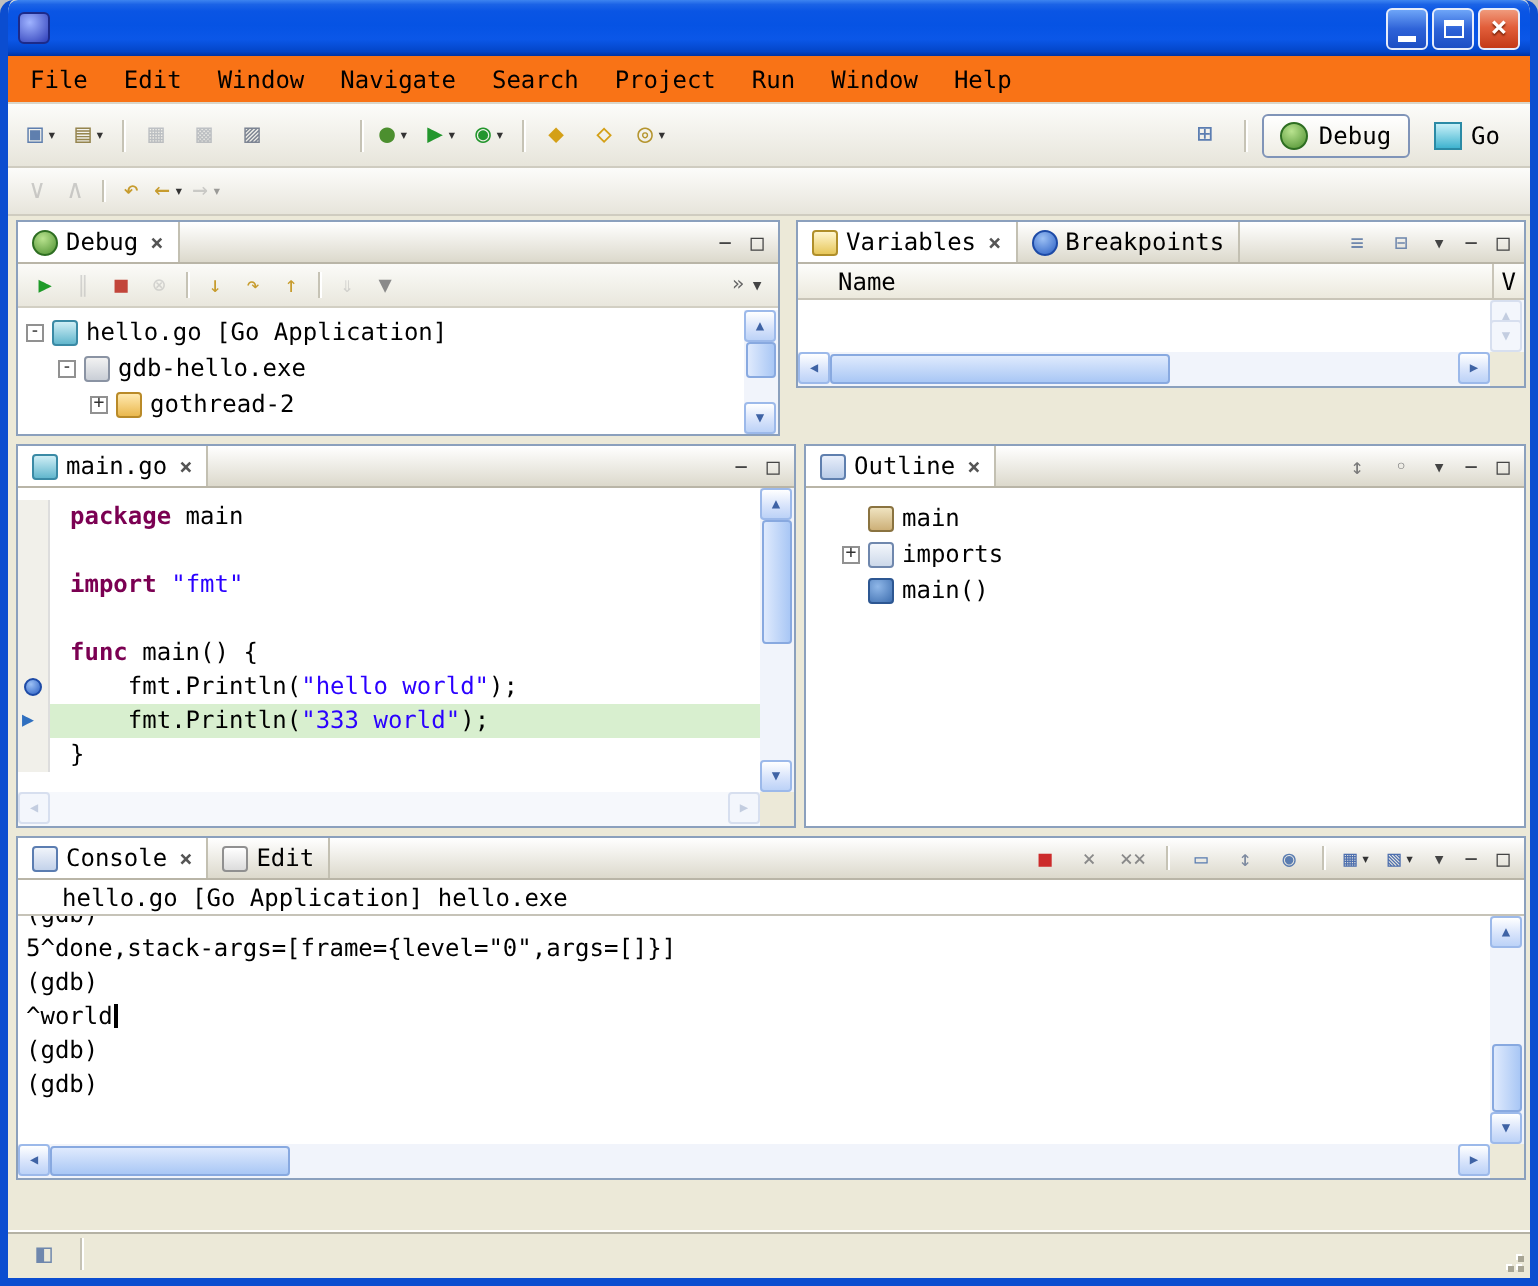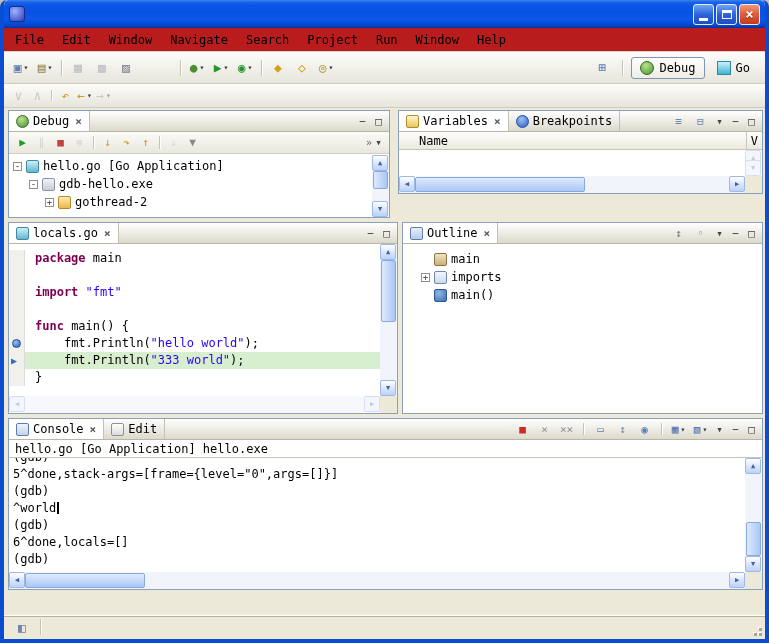--- a/index.html
+++ b/index.html
@@ -14,21 +14,21 @@
 .app-icon{width:16px;height:16px;border-radius:3px;background:radial-gradient(circle at 35% 30%,#9fb3ff,#2d3db8);border:1px solid #1c2a8a;flex:none}
 .title-text{color:#fff;font-weight:bold;font-size:13px;text-shadow:1px 1px 1px #10277d;white-space:nowrap;overflow:hidden}
 .win-buttons{margin-left:auto;display:flex;gap:2px}
 .wbtn{width:21px;height:21px;border:1px solid #e6ecfa;border-radius:3px;display:flex;align-items:center;justify-content:center;flex:none}
 .wbtn.minimize,.wbtn.maximize{background:linear-gradient(180deg,#6ea5f8,#2e63d8 50%,#1c4ec4)}
 .wbtn.close{background:linear-gradient(180deg,#f09a7c,#e25f3b 45%,#c43a17)}
 .minimize .wshape{width:9px;height:3px;background:#fff;margin-top:10px}
 .maximize .wshape{width:10px;height:9px;border:1px solid #fff;border-top:3px solid #fff}
 .wx{color:#fff;font-weight:bold;font-size:14px;line-height:1;text-shadow:0 1px 1px #7a2208}
 
-.menubar{height:24px;flex:none;display:flex;align-items:center;background:#b91c1c;border-bottom:1px solid #d9d6ca;padding-left:2px}
+.menubar{height:24px;flex:none;display:flex;align-items:center;background:#f97316;border-bottom:1px solid #d9d6ca;padding-left:2px}
 .menu-item{padding:3px 9px}
 .toolbar{flex:none;display:flex;align-items:center;background:linear-gradient(#fcfcfa,#e7e5db);border-bottom:1px solid #cfccc0;padding:0 5px}
 #toolbar-main{height:32px}
 #toolbar-nav{height:24px}
 .tb-item{height:24px;min-width:24px;padding:0 3px;display:flex;align-items:center;justify-content:center;gap:2px;border-radius:2px;border:1px solid transparent}
 #toolbar-nav .tb-item,.viewbar .tb-item,.strip-right .tb-item{height:19px;min-width:19px;padding:0 1px}
 .tb-item.disabled{opacity:.45}
 .tb-glyph{font-size:13px;line-height:1}
 .strip-right .tb-glyph,.viewbar .tb-glyph{font-size:11px}
 .tb-dd{font-size:8px;color:#333}
@@ -81,21 +81,21 @@
 .ipa{position:absolute;left:2px;top:0;font-size:10px;color:#2f6fbf;font-weight:bold}
 .seg-kw{color:#7b0052;font-weight:bold}
 .seg-str{color:#2a00ff}
 .seg-pl{color:#000}
 
 .var-header{position:absolute;top:21px;left:0;right:0;height:18px;background:linear-gradient(#fdfdfb,#ece9dd);border-bottom:1px solid #c9c5b8;display:flex;align-items:center}
 .col-name{padding-left:20px}
 .col-value{margin-left:auto;border-left:1px solid #c9c5b8;padding:0 4px;height:100%;display:flex;align-items:center}
 .var-content{position:absolute;top:39px;left:0;right:17px;bottom:17px;background:#fff}
 
-.console-label{position:absolute;top:21px;left:0;right:0;height:18px;line-height:18px;padding-left:6px;background:#fff;border-bottom:1px solid #c6c3b8;white-space:nowrap}
+.console-label{position:absolute;top:21px;left:0;right:0;height:18px;line-height:18px;padding-left:22px;background:#fff;border-bottom:1px solid #c6c3b8;white-space:nowrap}
 .console-out{position:absolute;top:39px;left:0;right:17px;bottom:17px;overflow:hidden;background:#fff;padding-left:4px}
 .console-lines{margin-top:-9px}
 .conline{height:17px;line-height:17px;white-space:pre}
 .caret{display:inline-block;width:2px;height:12px;background:#000;vertical-align:-2px;margin-left:1px}
 
 .sb{position:absolute;background:#f1f4fb;overflow:hidden}
 .sb.v{width:17px}.sb.h{height:17px}
 .sbtn{position:absolute;width:16px;height:16px;border:1px solid #9cb9ea;border-radius:2px;background:linear-gradient(#ffffff,#d8e4fb 55%,#bcd2f7);color:#3f63a5;font-size:7px;line-height:15px;text-align:center}
 .sb.v .sbtn{left:0}.sb.v .sbtn.b1{top:0}.sb.v .sbtn.b2{bottom:0}
 .sb.h .sbtn.b1{left:0;top:0}.sb.h .sbtn.b2{right:0;top:0}
@@ -341,21 +341,21 @@
           <span class="sthumb" style="left: 16px; width: 170px;"></span>
         </div>
       <div class="corner"></div>
     </div>
 
     <div class="view" style="left:4px;top:114px;width:390px;height:192px">
       <div class="tabstrip">
         <div class="tabs">
             <div class="vtab sel">
               <span class="vicon ic-go-file"></span>
-              <span class="vlabel">locals.go</span>
+              <span class="vlabel">main.go</span>
               <span class="vclose">×</span>
             </div>
           </div>
         <div class="strip-right">
             <span class="wm">−</span>
             <span class="wm">□</span>
           </div>
       </div>
       <div class="ed-body">
           <div class="cline">
@@ -495,21 +495,20 @@
           </div>
       </div>
       <div class="console-label">hello.go [Go Application] hello.exe</div>
       <div class="console-out">
         <div class="console-lines">
             <div class="conline"><span>(gdb) </span></div>
             <div class="conline"><span>5^done,stack-args=[frame={level="0",args=[]}]</span></div>
             <div class="conline"><span>(gdb) </span></div>
             <div class="conline"><span>^world</span><span class="caret"></span></div>
             <div class="conline"><span>(gdb) </span></div>
-            <div class="conline"><span>6^done,locals=[]</span></div>
             <div class="conline"><span>(gdb) </span></div>
           </div>
       </div>
       <div class="sb v" style="right:0;top:39px;bottom:17px">
           <span class="sbtn b1">▲</span>
           <span class="sbtn b2">▼</span>
           <span class="sthumb" style="top: 64px; height: 34px;"></span>
         </div>
       <div class="sb h" style="left:0;right:17px;bottom:0">
           <span class="sbtn b1">◀</span>

